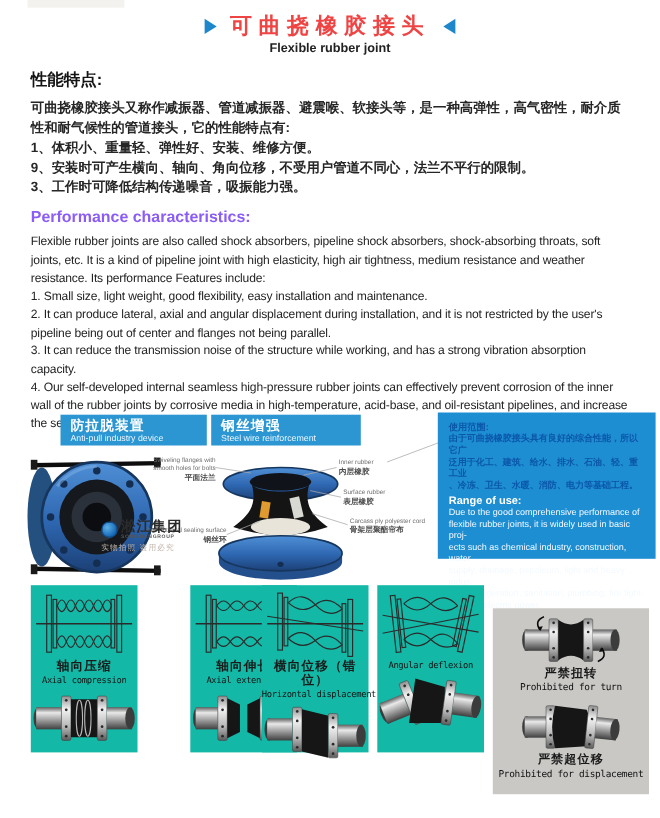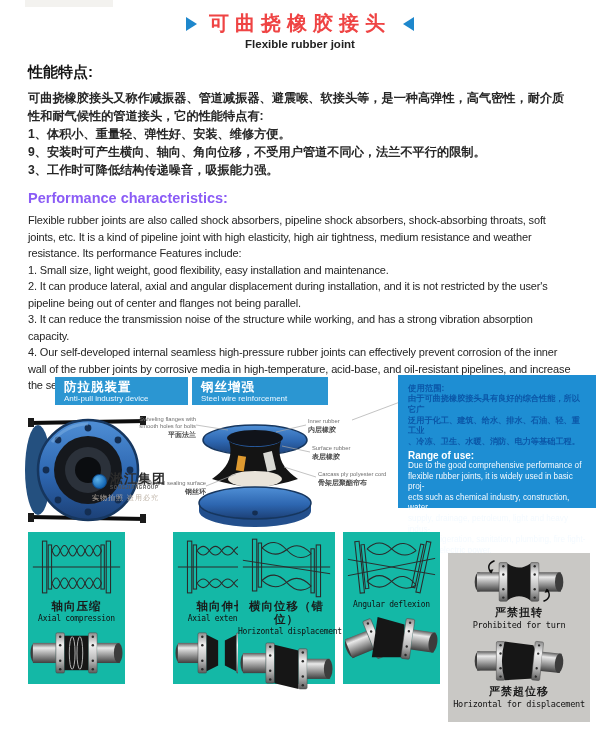--- a/index.html
+++ b/index.html
@@ -436,15 +436,15 @@
         <rect x="64" y="6" width="9" height="42" rx="1.5" fill="url(#fg)" stroke="#3f3f3f" stroke-width=".5"></rect>
         <circle cx="68.5" cy="10" r="1.3" fill="#2b2b2b"></circle>
           <circle cx="68.5" cy="19" r="1.3" fill="#2b2b2b"></circle>
         <circle cx="68.5" cy="35" r="1.3" fill="#2b2b2b"></circle>
           <circle cx="68.5" cy="44" r="1.3" fill="#2b2b2b"></circle>
         <rect x="73" y="16.5" width="21" height="21" fill="url(#pg)"></rect>
         <ellipse cx="92" cy="27" rx="4.5" ry="10.5" fill="#3c3c3c"></ellipse>
       </g>
     </svg>
     <div class="lbl-cn">严禁超位移</div>
-    <div class="lbl-en">Horizontal for displacement</div>
+    <div class="lbl-en">Prohibited for displacement</div>
   </div>
 </div>
 
 </body></html>

